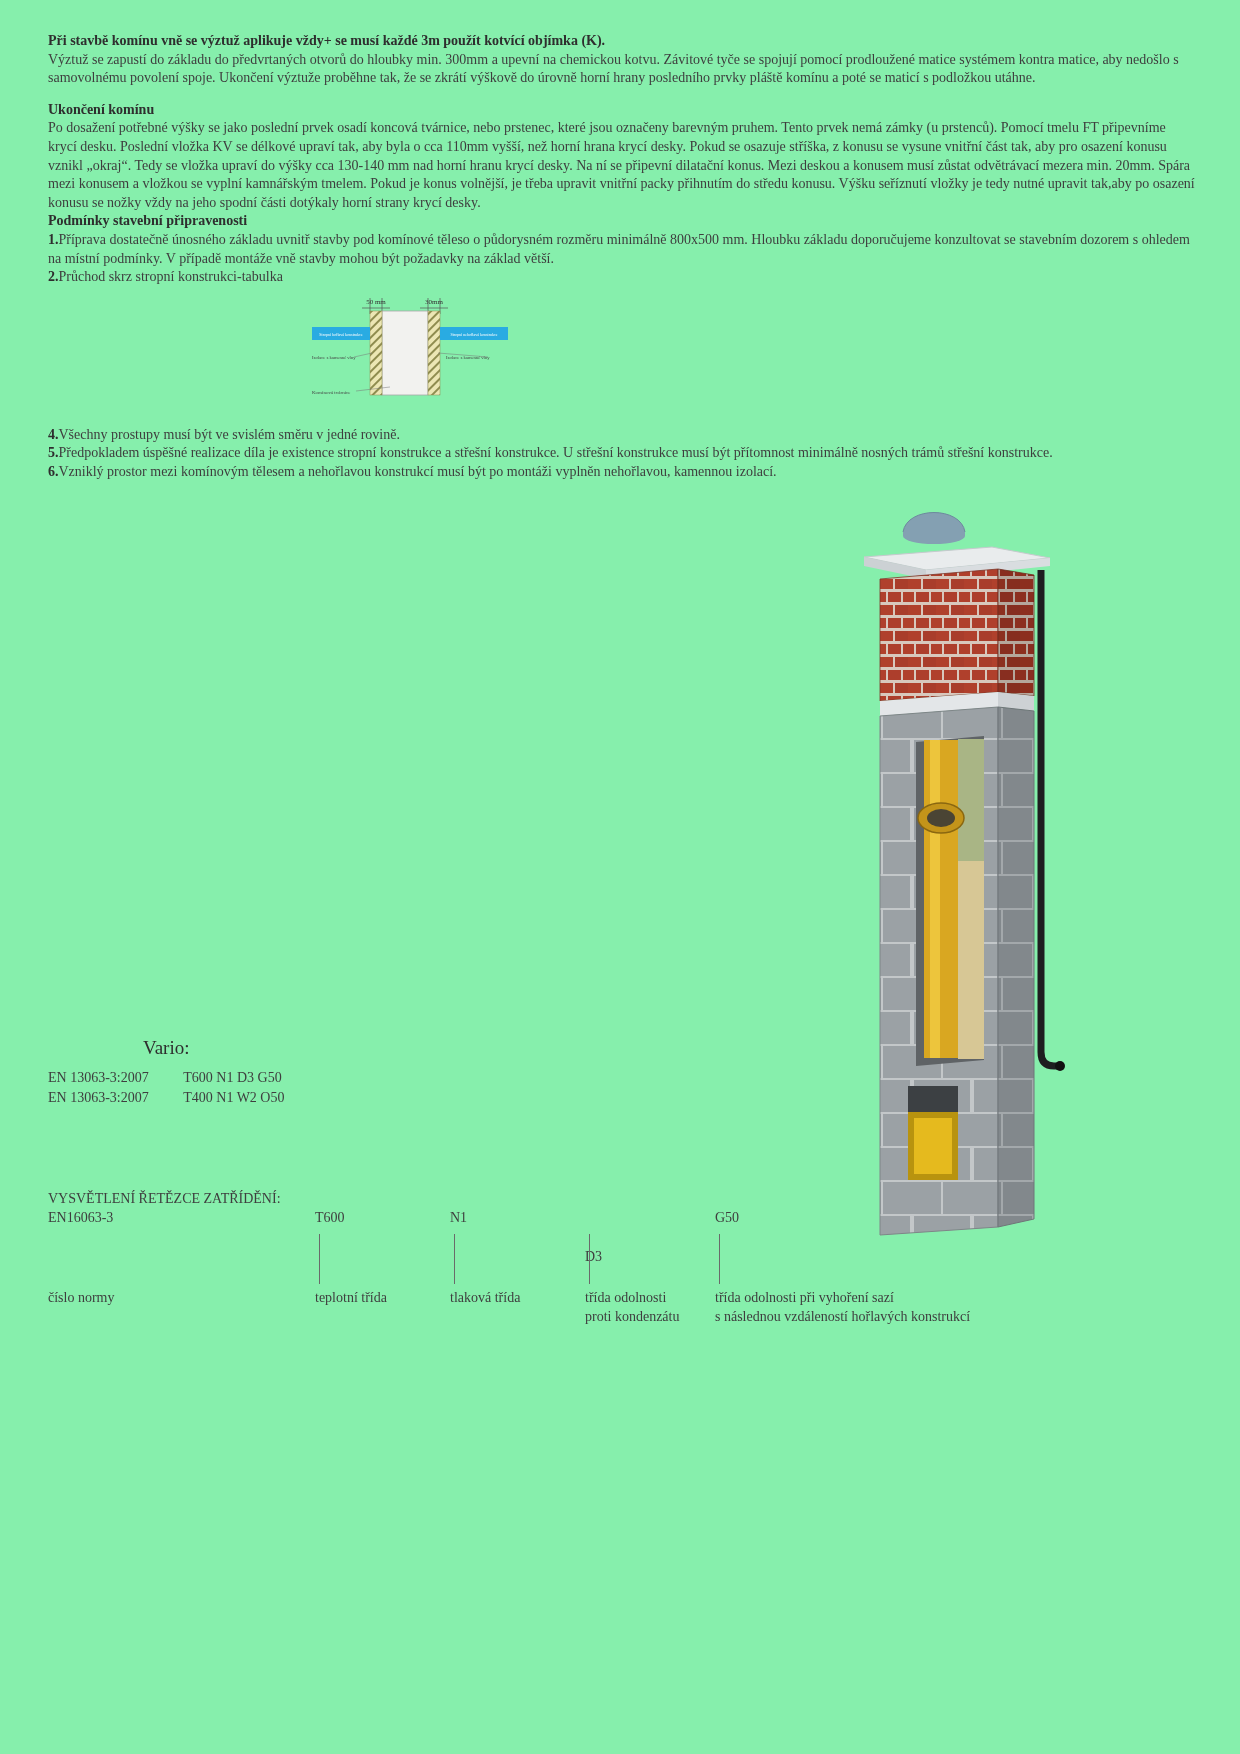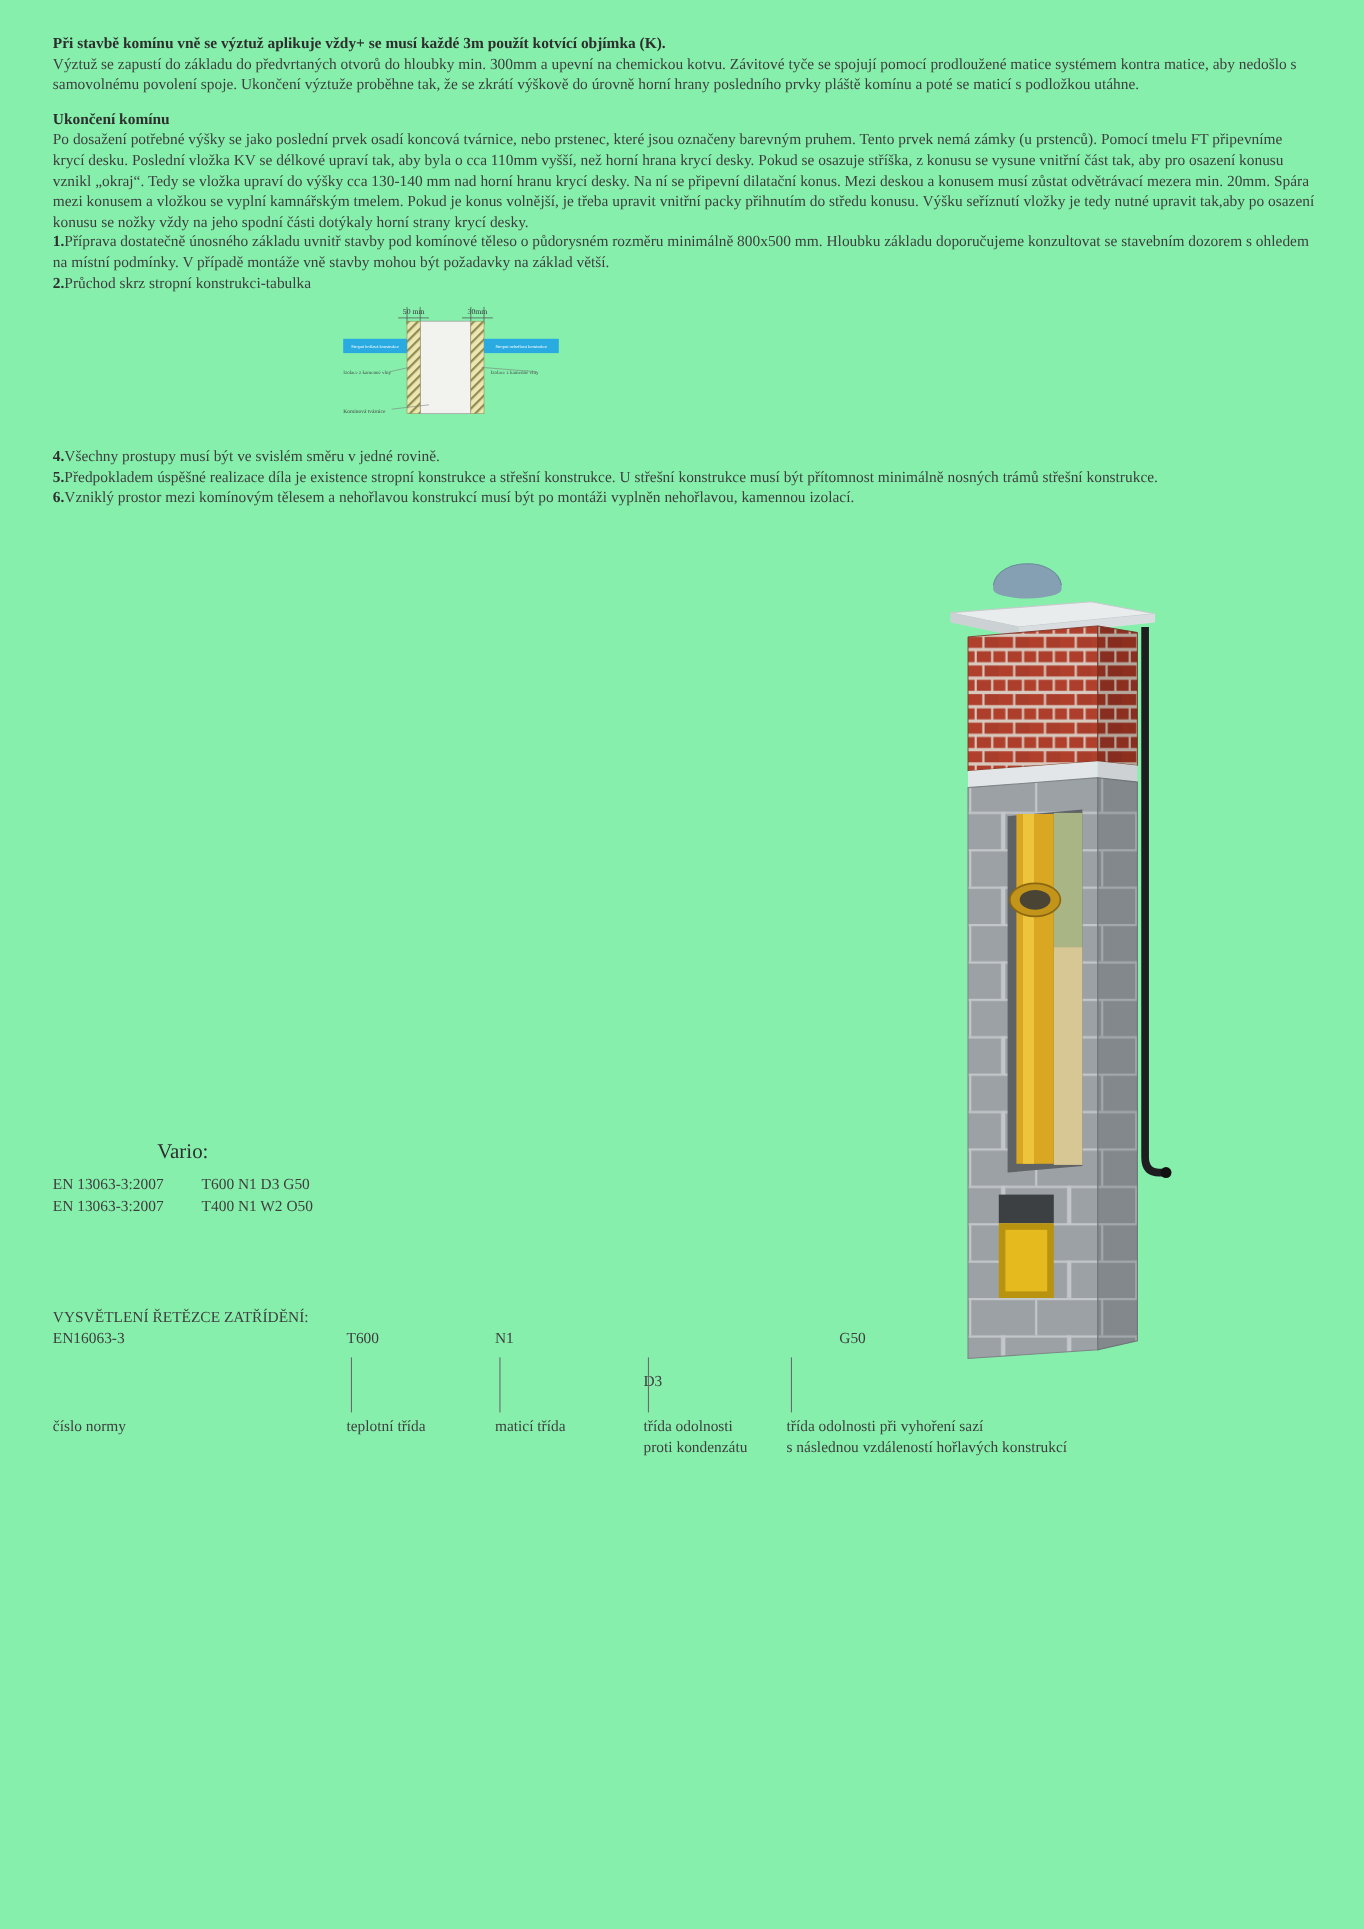--- a/index.html
+++ b/index.html
@@ -31,20 +31,21 @@
 
 <div class="page">
 
   <div class="text-block">
     <p class="lead">Při stavbě komínu vně se výztuž aplikuje vždy+ se musí každé 3m použít kotvící objímka (K).</p>
     <p>Výztuž se zapustí do základu do předvrtaných otvorů do hloubky min. 300mm a upevní na chemickou kotvu. Závitové tyče se spojují pomocí prodloužené matice systémem kontra matice, aby nedošlo s samovolnému povolení spoje. Ukončení výztuže proběhne tak, že se zkrátí výškově do úrovně horní hrany posledního prvky pláště komínu a poté se maticí s podložkou utáhne.</p>
 
     <p class="h gap-top">Ukončení komínu</p>
     <p>Po dosažení potřebné výšky se jako poslední prvek osadí koncová tvárnice, nebo prstenec, které jsou označeny barevným pruhem. Tento prvek nemá zámky (u prstenců). Pomocí tmelu FT připevníme krycí desku. Poslední vložka KV se délkové upraví tak, aby byla o cca 110mm vyšší, než horní hrana krycí desky. Pokud se osazuje stříška, z konusu se vysune vnitřní část tak, aby pro osazení konusu vznikl „okraj“. Tedy se vložka upraví do výšky cca 130-140 mm nad horní hranu krycí desky. Na ní se připevní dilatační konus. Mezi deskou a konusem musí zůstat odvětrávací mezera min. 20mm. Spára mezi konusem a vložkou se vyplní kamnářským tmelem. Pokud je konus volnější, je třeba upravit vnitřní packy přihnutím do středu konusu.  Výšku seříznutí vložky je tedy nutné upravit tak,aby po osazení konusu se nožky vždy na jeho spodní části dotýkaly horní strany krycí desky.</p>
 
+    <p class="h">Podmínky stavební připravenosti</p>
 
     <p class="item"><b>1.</b><span>Příprava dostatečně únosného základu uvnitř stavby pod komínové těleso o půdorysném rozměru minimálně 800x500 mm.  Hloubku základu doporučujeme konzultovat se stavebním dozorem s ohledem na místní podmínky. V případě montáže vně stavby mohou být požadavky na základ větší.</span></p>
     <p class="item"><b>2.</b><span>Průchod skrz stropní konstrukci-tabulka</span></p>
 
     <div class="floor-diagram">
       <svg width="200" height="105" viewBox="0 0 200 105">
         <defs>
           <pattern id="hatch" width="6" height="6" patternUnits="userSpaceOnUse" patternTransform="rotate(45)">
             <rect width="6" height="6" fill="#ece6b4"></rect>
             <rect width="2" height="6" fill="#8f8c4f"></rect>
@@ -188,29 +189,29 @@
     </div>
   </div>
 
   <div class="classification">
     <div class="cls-heading">VYSVĚTLENÍ ŘETĚZCE ZATŘÍDĚNÍ:</div>
 
     <div class="cls-code">EN16063-3</div>
     <div class="cls-token" style="left:267px;">T600</div>
     <div class="cls-token" style="left:402px;">N1</div>
     <div class="cls-token" style="left:537px;margin-top:39px;">D3</div>
-    <div class="cls-token" style="left:667px;margin-left:48px;">G50</div>
+    <div class="cls-token" style="left:667px;">G50</div>
 
     <div class="cls-line" style="left:271px;"></div>
     <div class="cls-line" style="left:406px;"></div>
     <div class="cls-line" style="left:541px;"></div>
     <div class="cls-line" style="left:671px;"></div>
 
     <div class="cls-desc" style="left:0;">číslo normy</div>
     <div class="cls-desc" style="left:267px;">teplotní třída</div>
-    <div class="cls-desc" style="left:402px;">maticí třída</div>
+    <div class="cls-desc" style="left:402px;">tlaková třída</div>
     <div class="cls-desc" style="left:537px;">třída odolnosti
 proti kondenzátu</div>
     <div class="cls-desc" style="left:667px;">třída odolnosti při vyhoření sazí
 s následnou vzdáleností hořlavých konstrukcí</div>
   </div>
 
 </div>
 
 </body></html>

